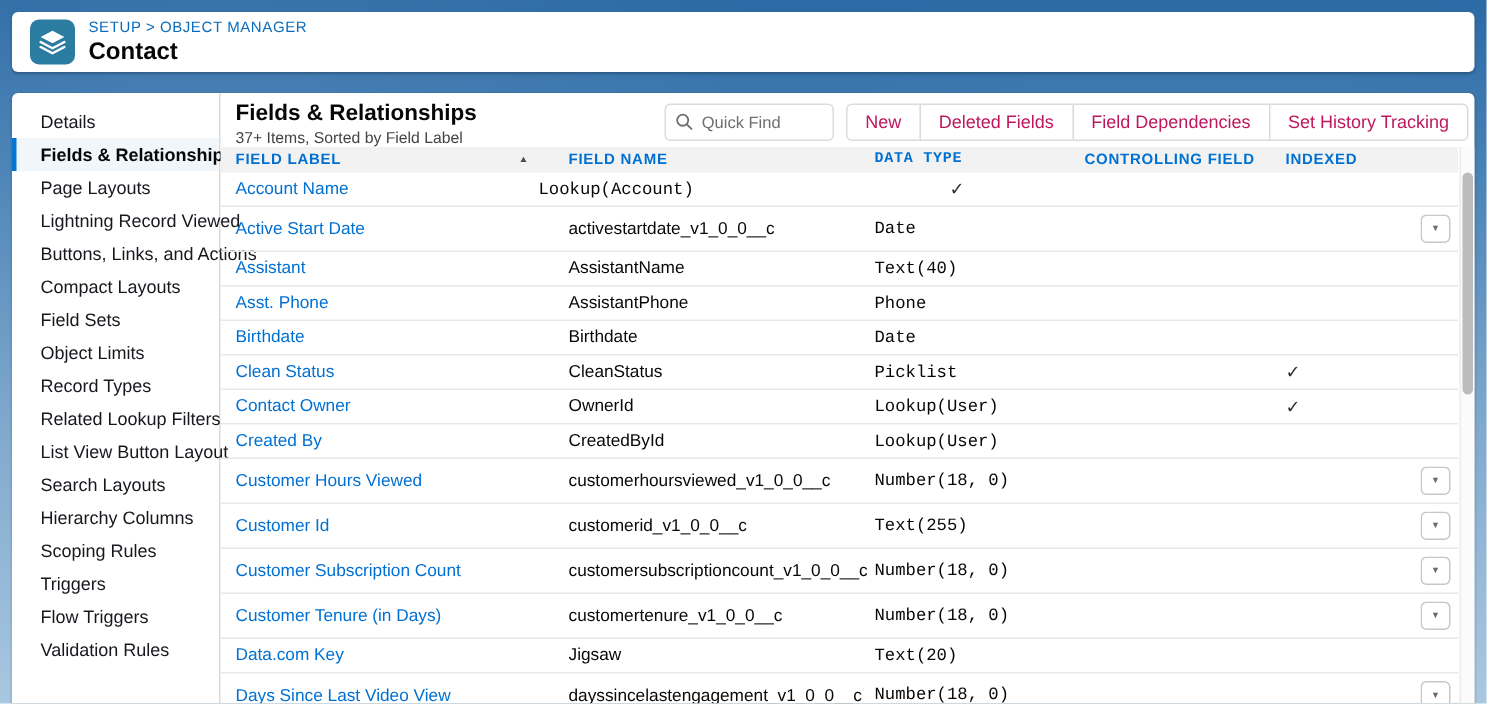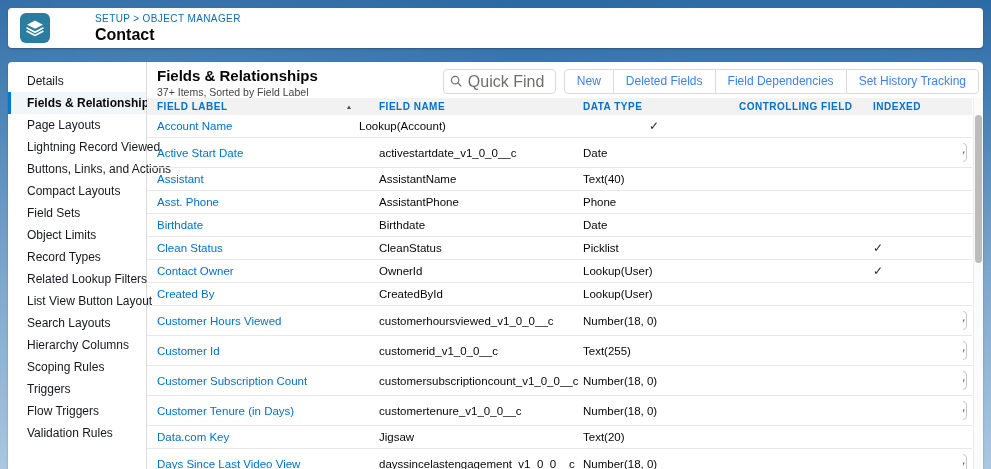--- a/index.html
+++ b/index.html
@@ -10,21 +10,21 @@
   }
   body:before{
     content:"";position:absolute;inset:0;pointer-events:none;
     background:radial-gradient(circle at 15% 20%,rgba(255,255,255,.07),transparent 40%),
                radial-gradient(circle at 80% 70%,rgba(255,255,255,.06),transparent 45%);
   }
   
   .setup-card{
     position:absolute;left:8px;top:8px;right:8px;height:40px;background:#fff;
     border-radius:4px;box-shadow:0 1px 2px rgba(0,0,0,.25);
-    display:flex;align-items:center;padding-left:12px;box-sizing:border-box;gap:36px;
+    display:flex;align-items:center;padding-left:12px;box-sizing:border-box;
   }
   .obj-icon{
     width:30px;height:30px;border-radius:6px;background:#2b7ca1;
     display:flex;align-items:center;justify-content:center;flex-shrink:0;
   }
   .head-text{margin-left:9px;}
   .breadcrumb{font-size:10px;line-height:12px;color:#0b6cbd;letter-spacing:.4px;text-transform:uppercase;}
   .breadcrumb .crumb{cursor:pointer;}
   .breadcrumb .sep{color:#0b6cbd;margin:0 3px;}
   .page-title{font-size:16px;line-height:19px;font-weight:700;color:#080707;}
@@ -47,41 +47,41 @@
   .content-header{
     height:36px;box-sizing:border-box;display:flex;justify-content:space-between;
     align-items:flex-start;padding:5px 4px 0 10px;
   }
   .content-header h1{margin:0;font-size:15px;line-height:18px;font-weight:700;color:#080707;}
   .subtitle{font-size:10.5px;line-height:12px;color:#444;margin-top:1px;}
   .hdr-right{display:flex;align-items:center;margin-top:2px;}
   .quick-find{position:relative;margin-right:8px;}
   .quick-find input{
     width:113px;height:25px;box-sizing:border-box;border:1px solid #dddbda;border-radius:4px;
-    padding:0 6px 0 24px;font-size:16px;font-family:inherit;color:#ef4444;outline:none;
+    padding:0 6px 0 24px;font-size:11px;font-family:inherit;color:#ef4444;outline:none;
   }
   .quick-find input::placeholder{color:#706e6b;}
   .qf-icon{position:absolute;left:7px;top:6px;line-height:0;}
   .btn-group{display:flex;}
   .btn{
     height:25px;box-sizing:border-box;padding:0 12px;background:#fff;border:1px solid #dddbda;
-    color:#3b82f6;font-size:12px;font-family:inherit;line-height:23px;cursor:pointer;margin-left:-1px;
+    color:#be185d;font-size:12px;font-family:inherit;line-height:23px;cursor:pointer;margin-left:-1px;
     white-space:nowrap;
   }
   .btn:first-child{border-radius:4px 0 0 4px;margin-left:0;}
   .btn:last-child{border-radius:0 4px 4px 0;}
   
   .thead{
     display:flex;align-items:center;height:17px;background:#f3f2f2;margin-right:11px;
     font-size:10px;font-weight:700;color:#0070d2;text-transform:uppercase;letter-spacing:.5px;
   }
   .col{box-sizing:border-box;overflow:hidden;white-space:nowrap;}
   .col-label{width:212px;padding-left:10px;}
   .col-name{width:224px;padding-left:20px;}
-  .col-type{width:156px;}
+  .col-type{width:140px;font-family:Liberation Mono, monospace;}
   .col-ctrl{width:134px;}
   .col-indexed{width:90px;}
   .col-menu{flex:1;display:flex;justify-content:flex-end;padding-right:5px;}
   .th-label{display:flex;align-items:center;justify-content:space-between;padding-right:6px;cursor:pointer;}
   .sort{font-size:7px;color:#514f4d;transform:scaleY(.85);}
   .tbody{flex:1;margin-right:11px;overflow:hidden;}
   .trow{display:flex;align-items:center;border-bottom:1px solid #e8e8e8;font-size:11.5px;color:#080707;}
   .trow.h22{height:22px;}
   .trow.h29{height:29px;}
   .field-link{color:#0070d2;text-decoration:none;cursor:pointer;}

